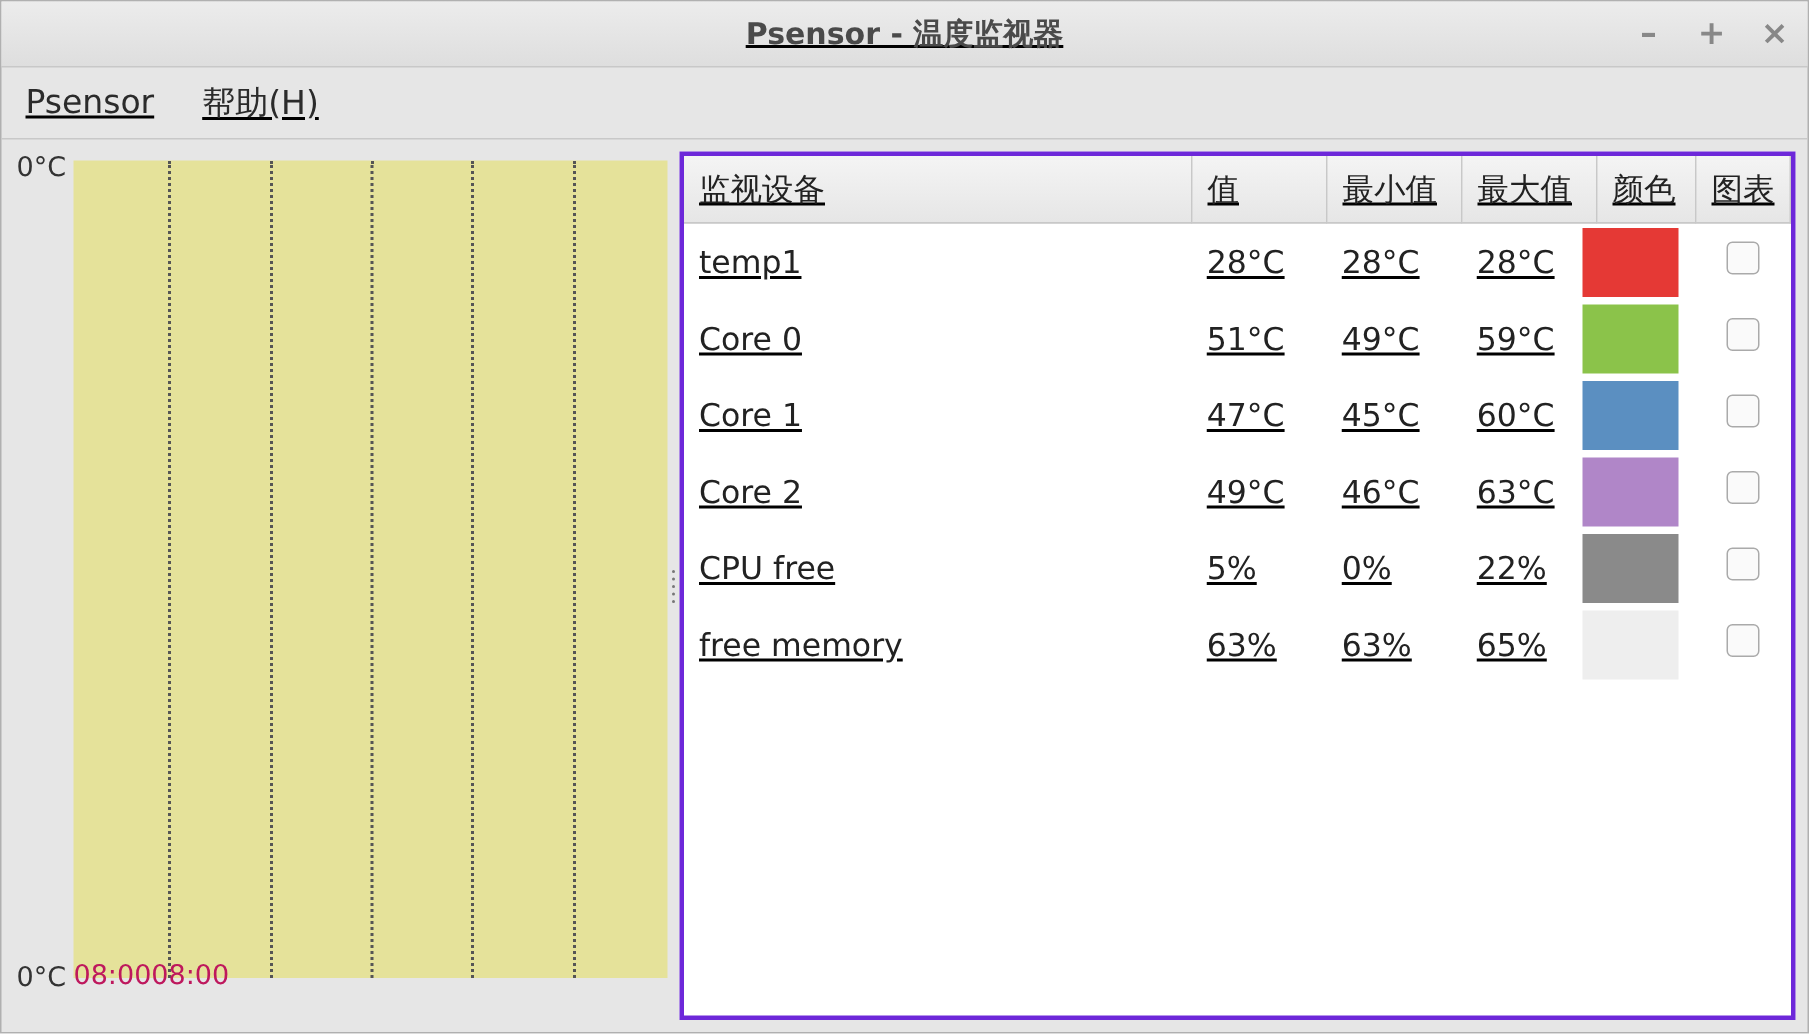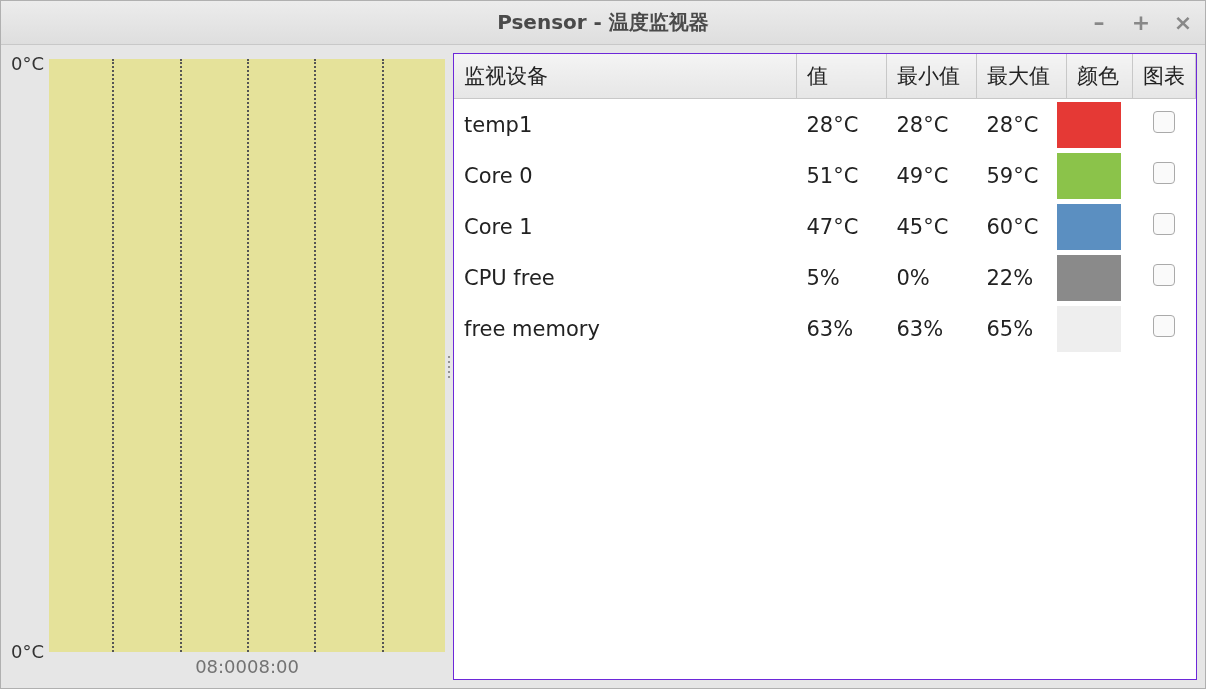--- a/index.html
+++ b/index.html
@@ -10,20 +10,21 @@
     height: 689px;
     overflow: hidden;
   }
   .window {
     width: 1206px;
     height: 689px;
     background: #e6e6e6;
     display: flex;
     flex-direction: column;
     border: 1px solid #b0b0b0;
+    text-decoration: underline;
   }
   .titlebar {
     height: 44px;
     background: linear-gradient(to bottom, #ececec, #dedede);
     display: flex;
     align-items: center;
     justify-content: center;
     position: relative;
     border-bottom: 1px solid #c8c8c8;
   }
@@ -102,42 +103,42 @@
     position: absolute;
     top: 0;
     bottom: 0;
     width: 0;
     border-left: 2px dotted #555;
   }
   .x-labels {
     position: absolute;
     left: 40px;
     right: 0;
-    bottom: 0;
+    bottom: 16px;
     height: 24px;
     display: flex;
-    justify-content: center;
+    justify-content: flex-start;
     font-size: 18px;
-    color: #737373;
+    color: #be185d;
   }
   .splitter {
     width: 8px;
     display: flex;
     flex-direction: column;
     align-items: center;
     justify-content: center;
     gap: 3px;
     cursor: col-resize;
   }
   .splitter .dot {
     width: 2px; height: 2px; background: #777; border-radius: 50%;
   }
   .table-pane {
     flex: 1;
-    border: 1px solid #6d28d9;
+    border: 3px solid #6d28d9;
     background: #fff;
     overflow: hidden;
     display: flex;
     flex-direction: column;
   }
   table {
     width: 100%;
     border-collapse: collapse;
     font-size: 21px;
     color: #222;
@@ -187,20 +188,24 @@
 
   <div class="titlebar">
     <span class="title">Psensor - 温度监视器</span>
     <div class="controls">
       <span>–</span>
       <span>+</span>
       <span>×</span>
     </div>
   </div>
 
+  <div class="menubar">
+    <span class="menu-item">Psensor</span>
+    <span class="menu-item">帮助(H)</span>
+  </div>
 
   <div class="content">
 
     <div class="graph-pane">
       <div class="graph-plot">
         <span class="y-label-top">0°C</span>
         <span class="y-label-bottom">0°C</span>
         <div class="plot-area">
           <div class="vline" style="left:16%"></div>
           <div class="vline" style="left:33%"></div>
@@ -268,20 +273,30 @@
               <td>Core 1</td>
               <td>47°C</td>
               <td>45°C</td>
               <td>60°C</td>
               <td style="padding: 0px;">
                 <span class="color-swatch" style="background: rgb(91, 143, 193);"></span>
               </td>
               <td class="center"><span class="chk"></span></td>
             </tr>
             <tr>
+              <td>Core 2</td>
+              <td>49°C</td>
+              <td>46°C</td>
+              <td>63°C</td>
+              <td style="padding: 0px;">
+                <span class="color-swatch" style="background: rgb(176, 134, 200);"></span>
+              </td>
+              <td class="center"><span class="chk"></span></td>
+            </tr>
+            <tr>
               <td>CPU free</td>
               <td>5%</td>
               <td>0%</td>
               <td>22%</td>
               <td style="padding: 0px;">
                 <span class="color-swatch" style="background: rgb(138, 138, 138);"></span>
               </td>
               <td class="center"><span class="chk"></span></td>
             </tr>
             <tr>

